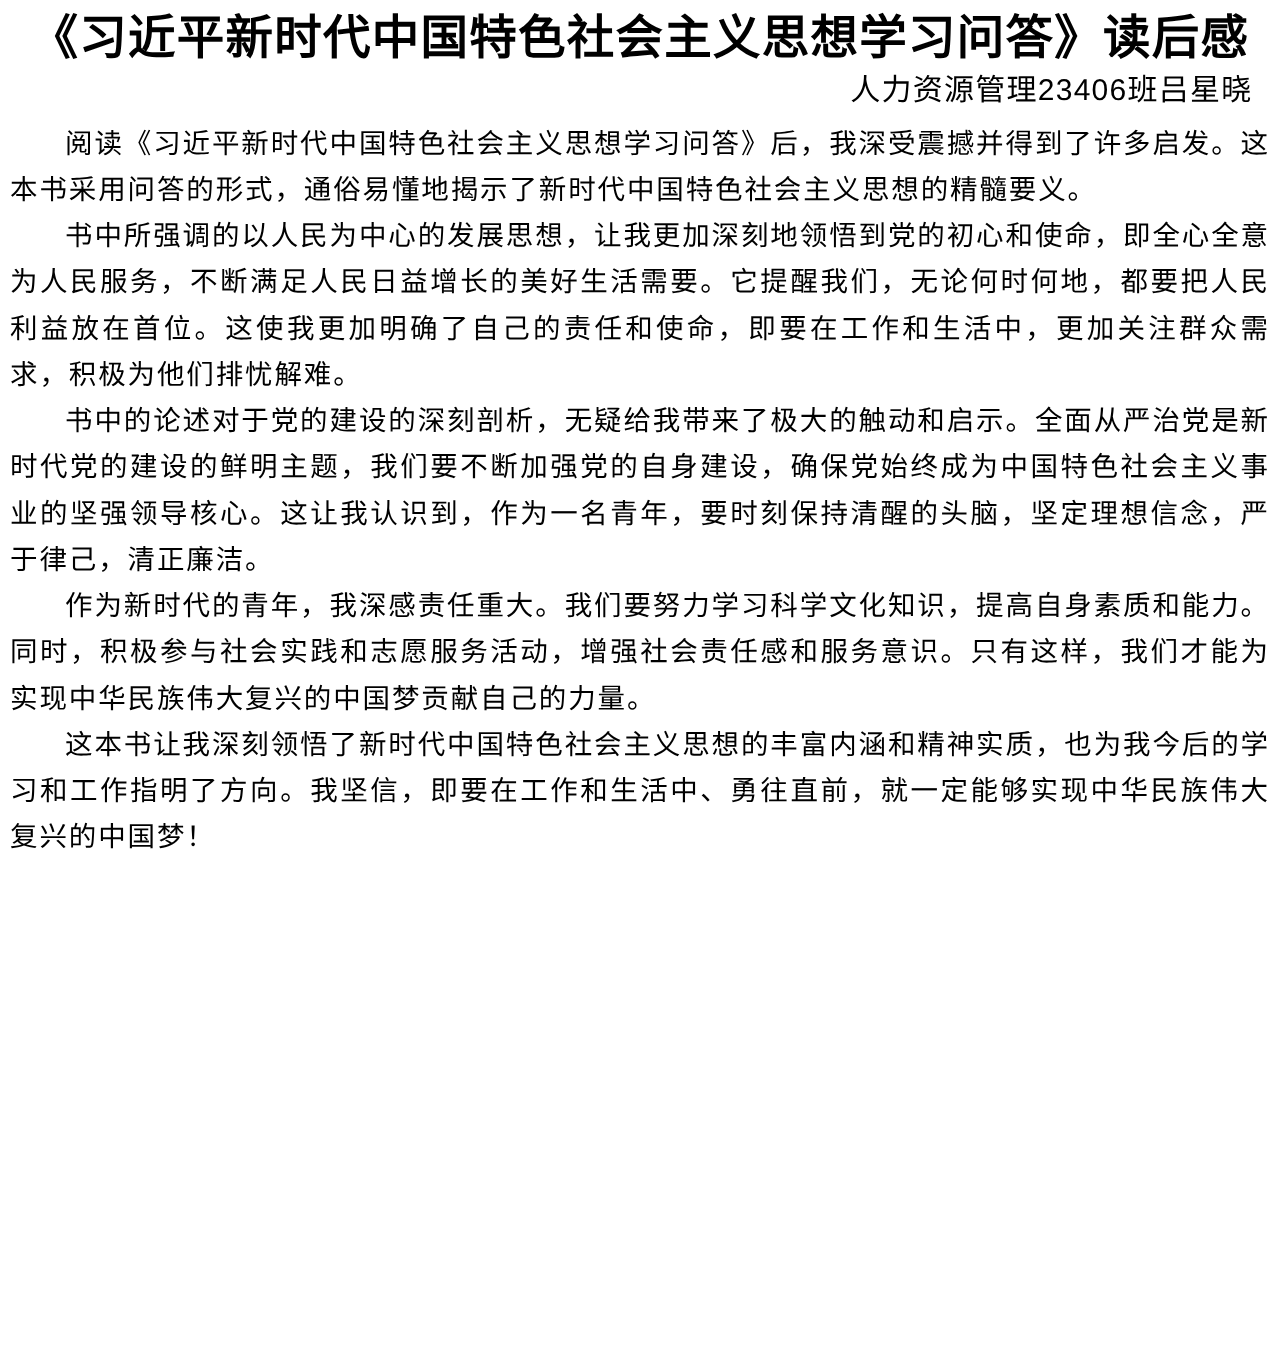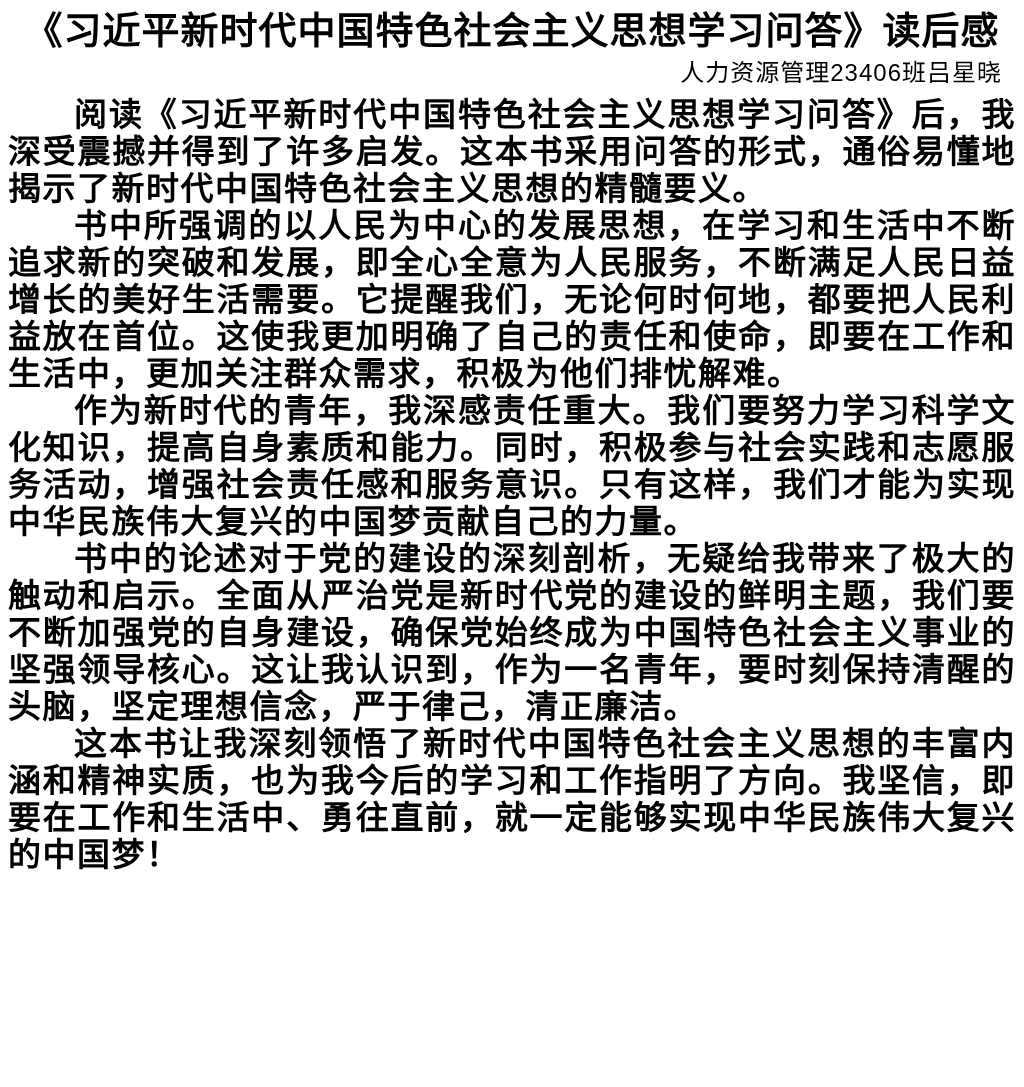--- a/index.html
+++ b/index.html
@@ -35,37 +35,37 @@
     text-align: right;
     line-height: 38px;
     padding-right: 14px;
     letter-spacing: 1px;
   }
   .doc-body {
     margin-top: 4px;
   }
   .doc-body p {
     margin: 0;
-    font-size: 33px;
-    font-weight: 700;
+    font-size: 22px;
+    font-weight: 400;
     line-height: 37px;
     letter-spacing: 1.5px;
     text-align: justify;
     text-indent: 2em;
     word-break: break-all;
   }
 </style>
 </head>
 <body>
 
 <div class="page">
   <h1 class="doc-title">《习近平新时代中国特色社会主义思想学习问答》读后感</h1>
 
   <div class="doc-byline">人力资源管理23406班吕星晓</div>
 
   <div class="doc-body">
     <p>阅读《习近平新时代中国特色社会主义思想学习问答》后，我深受震撼并得到了许多启发。这本书采用问答的形式，通俗易懂地揭示了新时代中国特色社会主义思想的精髓要义。</p>
-    <p>书中所强调的以人民为中心的发展思想，在学习和生活中不断追求新的突破和发展，即全心全意为人民服务，不断满足人民日益增长的美好生活需要。它提醒我们，无论何时何地，都要把人民利益放在首位。这使我更加明确了自己的责任和使命，即要在工作和生活中，更加关注群众需求，积极为他们排忧解难。</p>
+    <p>书中所强调的以人民为中心的发展思想，让我更加深刻地领悟到党的初心和使命，即全心全意为人民服务，不断满足人民日益增长的美好生活需要。它提醒我们，无论何时何地，都要把人民利益放在首位。这使我更加明确了自己的责任和使命，即要在工作和生活中，更加关注群众需求，积极为他们排忧解难。</p>
+    <p>书中的论述对于党的建设的深刻剖析，无疑给我带来了极大的触动和启示。全面从严治党是新时代党的建设的鲜明主题，我们要不断加强党的自身建设，确保党始终成为中国特色社会主义事业的坚强领导核心。这让我认识到，作为一名青年，要时刻保持清醒的头脑，坚定理想信念，严于律己，清正廉洁。</p>
     <p>作为新时代的青年，我深感责任重大。我们要努力学习科学文化知识，提高自身素质和能力。同时，积极参与社会实践和志愿服务活动，增强社会责任感和服务意识。只有这样，我们才能为实现中华民族伟大复兴的中国梦贡献自己的力量。</p>
-    <p>书中的论述对于党的建设的深刻剖析，无疑给我带来了极大的触动和启示。全面从严治党是新时代党的建设的鲜明主题，我们要不断加强党的自身建设，确保党始终成为中国特色社会主义事业的坚强领导核心。这让我认识到，作为一名青年，要时刻保持清醒的头脑，坚定理想信念，严于律己，清正廉洁。</p>
     <p>这本书让我深刻领悟了新时代中国特色社会主义思想的丰富内涵和精神实质，也为我今后的学习和工作指明了方向。我坚信，即要在工作和生活中、勇往直前，就一定能够实现中华民族伟大复兴的中国梦！</p>
   </div>
 </div>
 
 </body></html>

